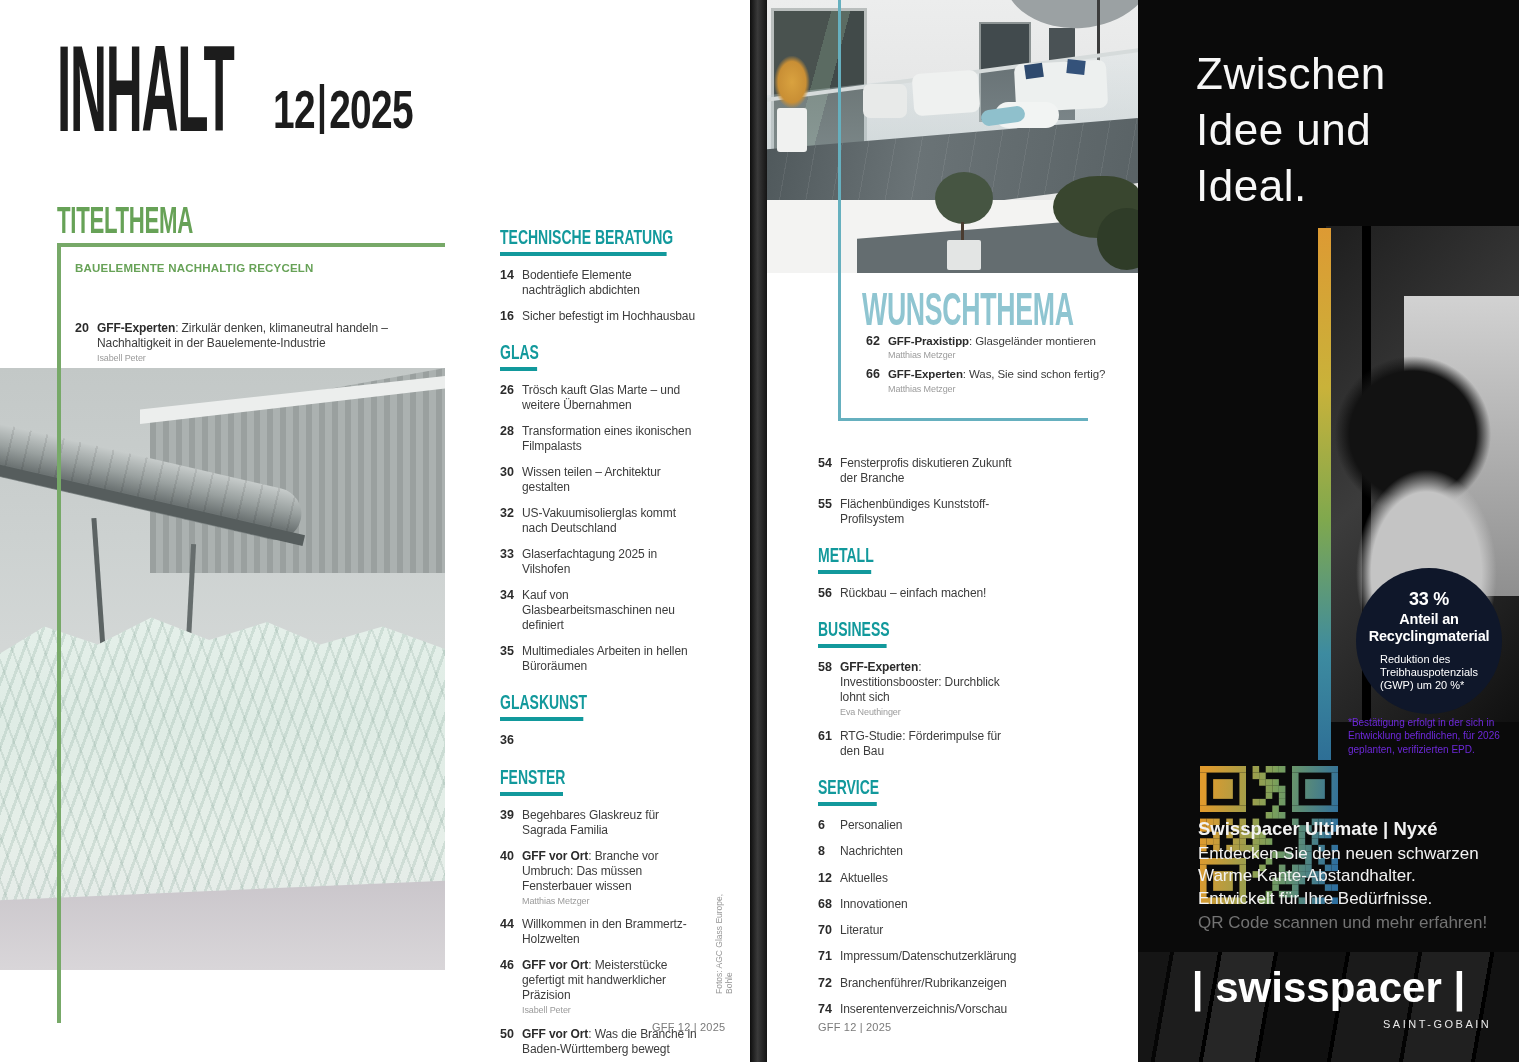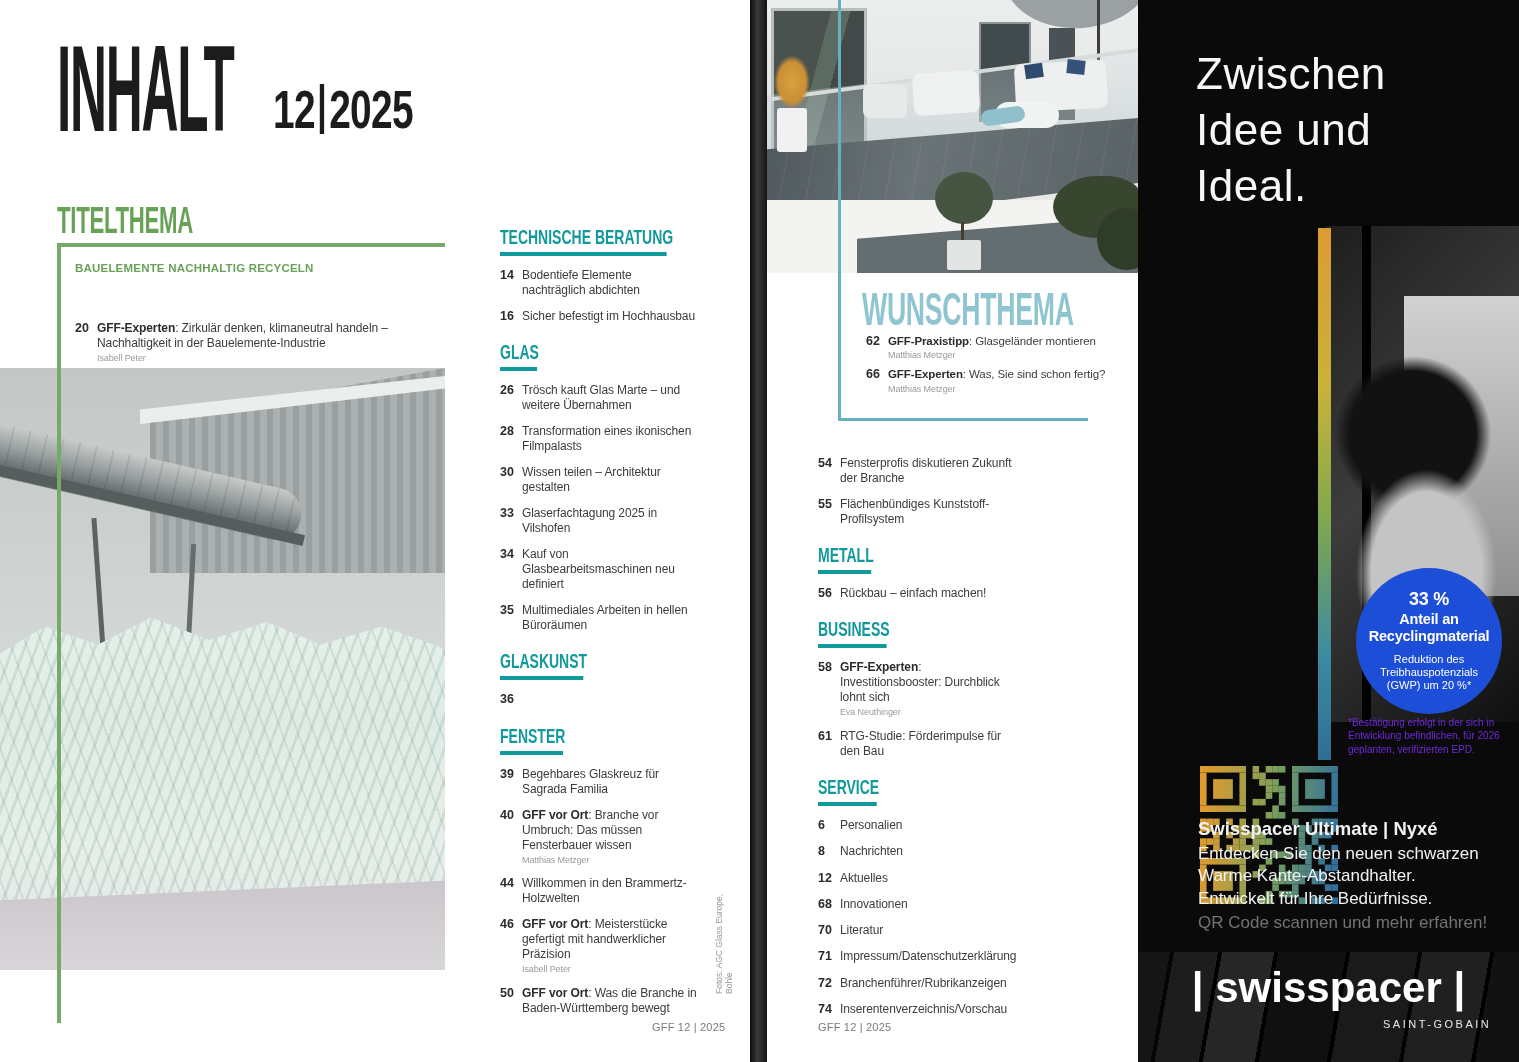--- a/index.html
+++ b/index.html
@@ -144,22 +144,22 @@
   .portrait { left:1326px; top:226px; width:193px; height:496px; overflow:hidden;
     background:
       radial-gradient(95px 140px at 52% 70%, #c4c4c4 0 58%, rgba(0,0,0,0) 74%),
       radial-gradient(115px 115px at 45% 42%, #121212 0 55%, rgba(0,0,0,0) 68%),
       linear-gradient(#000,#000) 36px 0 / 9px 496px no-repeat,
       linear-gradient(180deg,#d2d2d2,#8f8f8f) 78px 70px / 130px 300px no-repeat,
       linear-gradient(135deg,#1e1e1e,#3c3c3c 45%,#101010); }
   .grad-bar { left:1318px; top:228px; width:13px; height:532px;
     background:linear-gradient(180deg,#dd9a33 0%,#c9b23a 30%,#7fa84e 55%,#3d8ba0 80%,#2e6f96 100%); }
   .badge { left:1356px; top:568px; width:146px; height:146px; border-radius:50%;
-    background:#1d4ed8; color:#fff; display:flex; flex-direction:column;
-    align-items:center; justify-content:center; text-align:center; z-index:7; }
+    background:#0f172a; color:#fff; display:flex; flex-direction:column;
+    align-items:center; justify-content:center; text-align:left; z-index:7; }
   .badge-big { font-weight:700; font-size:14.5px; line-height:1.2; letter-spacing:-0.2px; }
   .badge-big.first { font-size:18px; }
   .badge-sub { font-size:11px; line-height:1.22; margin-top:7px; }
   .footnote { left:1348px; top:716px; width:160px; font-size:10px; line-height:1.33; color:#6d28d9; }
   .qr { left:1200px; top:766px; width:138px; height:138px; }
   .product { left:1198px; top:818px; width:310px; color:#f2f2f2; }
   .product-title { font-size:18.5px; font-weight:700; margin-bottom:3px; }
   .product-line { font-size:17px; line-height:1.32; }
   .cta { left:1198px; top:913px; font-size:17px; color:#737373; }
   .brand-strip { left:1138px; top:952px; width:381px; height:110px; overflow:hidden;
@@ -231,20 +231,24 @@
     <div class="num">26</div>
     <div class="txt"><span>Trösch kauft Glas Marte – und weitere Übernahmen</span></div>
   </div>
   <div class="item">
     <div class="num">28</div>
     <div class="txt"><span>Transformation eines ikonischen Filmpalasts</span></div>
   </div>
   <div class="item">
     <div class="num">30</div>
     <div class="txt"><span>Wissen teilen – Architektur gestalten</span></div>
+  </div>
+  <div class="item">
+    <div class="num">32</div>
+    <div class="txt"><span>US-Vakuumisolierglas kommt nach Deutschland</span></div>
   </div>
   <div class="item">
     <div class="num">33</div>
     <div class="txt"><span>Glaserfachtagung 2025 in Vilshofen</span></div>
   </div>
   <div class="item">
     <div class="num">34</div>
     <div class="txt"><span>Kauf von Glasbearbeitsmaschinen neu definiert</span></div>
   </div>
   <div class="item">

